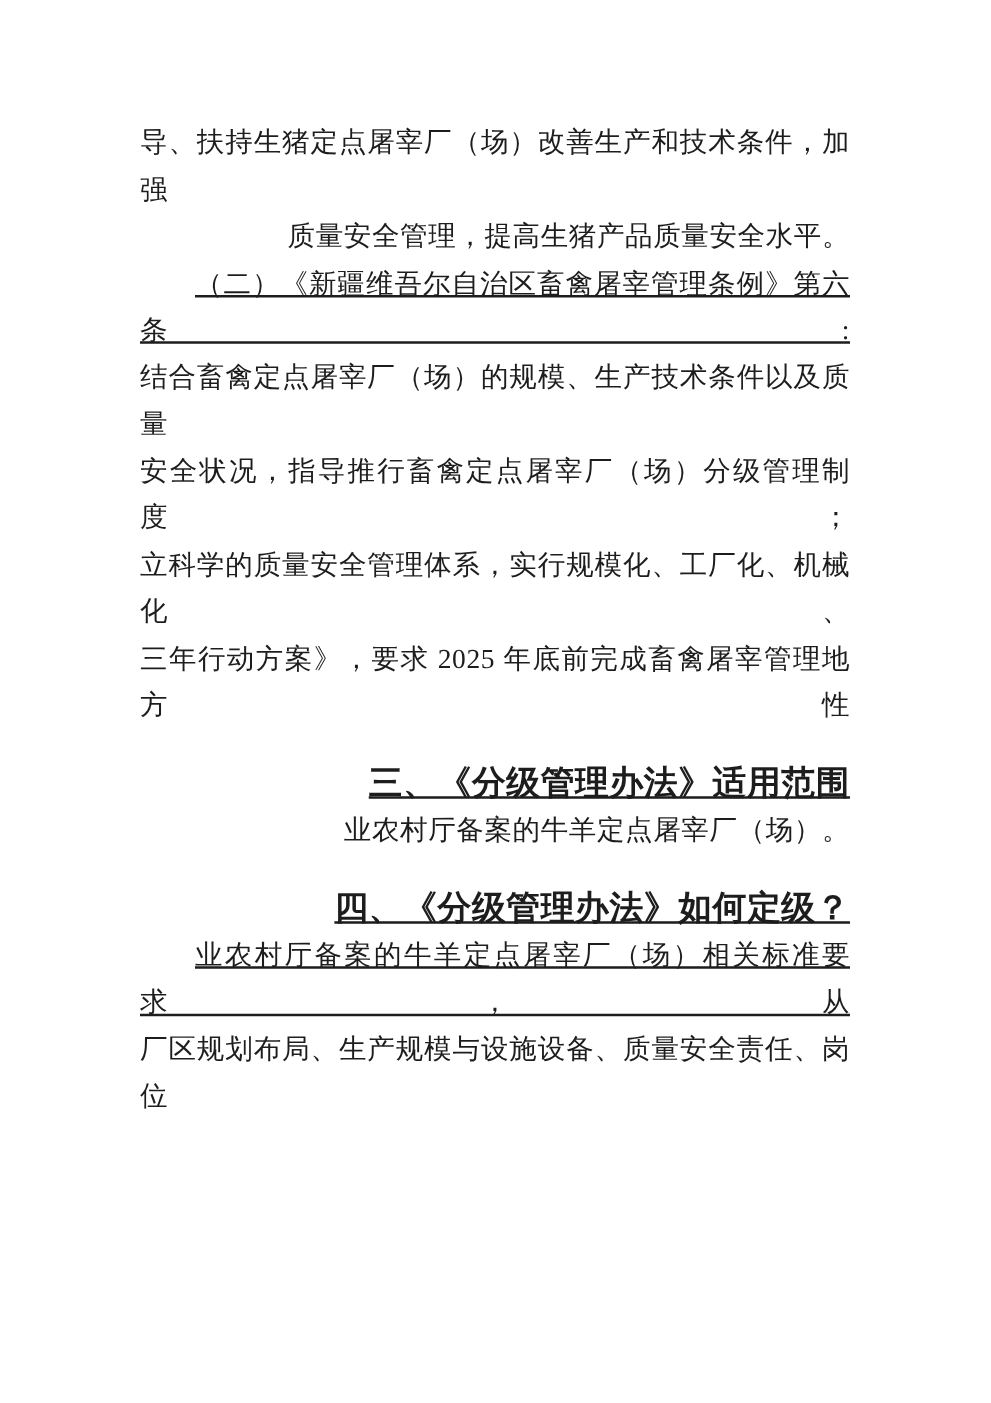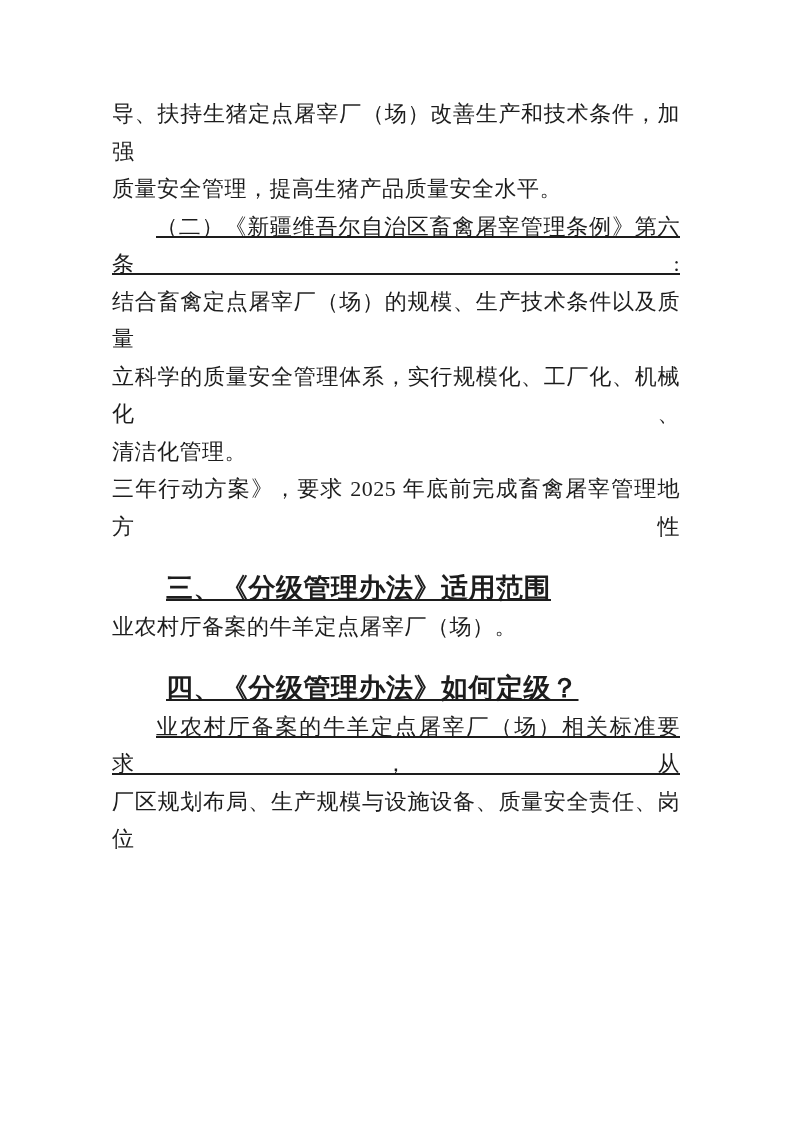--- a/index.html
+++ b/index.html
@@ -21,20 +21,21 @@
     top: 95px;
     left: 112px;
     width: 568px;
   }
   .block { margin: 0; padding: 0; }
   .line {
     font-size: 22px;
     line-height: 37.5px;
     white-space: nowrap;
     letter-spacing: 0.5px;
+    text-align: right;
   }
   .line.justify {
     white-space: normal;
     text-align: justify;
     text-align-last: justify;
     letter-spacing: 0.5px;
   }
   .line.indent {
     text-indent: 2em;
     text-decoration: underline;
@@ -52,22 +53,22 @@
 
 <div class="page" style="background: rgb(255, 255, 255); color: rgb(29, 29, 29);">
   <div class="content">
       <div class="block paragraph">
         <div class="line justify">导、扶持生猪定点屠宰厂（场）改善生产和技术条件，加强</div>
         <div class="line">质量安全管理，提高生猪产品质量安全水平。</div>
       </div>
       <div class="block paragraph">
         <div class="line indent justify">（二）《新疆维吾尔自治区畜禽屠宰管理条例》第六条:</div>
         <div class="line justify">结合畜禽定点屠宰厂（场）的规模、生产技术条件以及质量</div>
+        <div class="line justify">安全状况，指导推行畜禽定点屠宰厂（场）分级管理制度；</div>
         <div class="line justify">立科学的质量安全管理体系，实行规模化、工厂化、机械化、</div>
-        <div class="line">清洁化管理。</div>
       </div>
       <div class="block paragraph">
         <div class="line justify">三年行动方案》，要求 2025 年底前完成畜禽屠宰管理地方性</div>
       </div>
       <div class="block heading">
         <div class="line indent">三、《分级管理办法》适用范围</div>
       </div>
       <div class="block paragraph">
         <div class="line">业农村厅备案的牛羊定点屠宰厂（场）。</div>
       </div>

